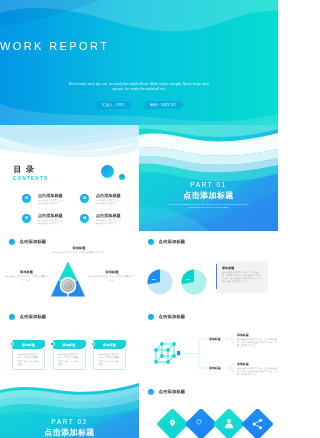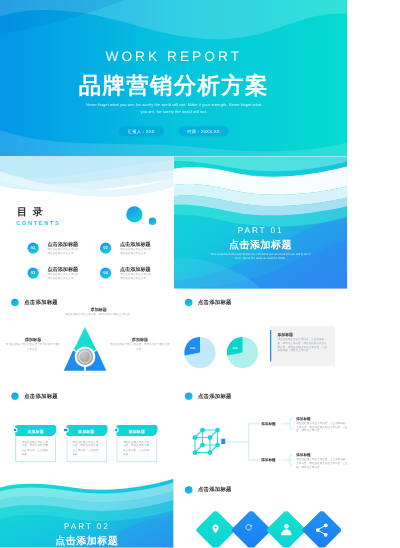--- a/index.html
+++ b/index.html
@@ -4,21 +4,21 @@
 <style>
   html,body{margin:0;padding:0;}
   body{width:278px;height:438px;background:#ffffff;
        font-family:"Liberation Sans",sans-serif;overflow:hidden;}
   .page{position:relative;width:278px;height:438px;background:#fff;}
   .slide{position:absolute;overflow:hidden;background:#ffffff;}
   .svgfill{position:absolute;left:0;top:0;width:100%;height:100%;display:block;}
 
   
   #cover{left:0;top:0;width:278px;height:125px;}
-  .cv-eyebrow{position:absolute;left:0;right:0;top:40px;text-align:center;
+  .cv-eyebrow{position:absolute;left:0;right:0;top:40px;text-align:left;
       color:#ffffff;font-size:11px;letter-spacing:2.4px;font-weight:400;}
   .cv-title{position:absolute;left:0;right:0;top:56px;text-align:center;
       color:#ffffff;font-size:18px;letter-spacing:1px;font-weight:700;}
   .cv-sub{position:absolute;left:0;right:0;text-align:center;color:#e4f7fb;
       font-size:3.1px;letter-spacing:.1px;line-height:4.6px;}
   .cv-sub1{top:82px;}
   .cv-sub2{top:86.5px;}
   .cv-tags{position:absolute;left:0;right:0;top:101px;display:flex;
       justify-content:center;gap:12px;}
   .cv-tag{font-size:3.4px;color:#ffffff;border-radius:8px;padding:2.2px 7px;
@@ -118,21 +118,20 @@
       </defs>
       <rect x="0" y="0" width="278" height="125" fill="url(#gBase)"></rect>
 
       <path d="M0,0 L278,0 L278,11 C252,9 232,20 208,27 C176,36 140,30 104,19 C66,8 30,4 0,13 Z" fill="#ffffff" opacity="0.18"></path>
 
       <path d="M0,0 L100,0 C74,10 46,18 22,23 C14,25 6,26 0,26 Z" fill="#0071C8" opacity="0.18"></path>
 
       <path d="M0,104 C44,120 104,112 160,118 C208,123 246,122 278,114 L278,125 L0,125 Z" fill="#ffffff" opacity="0.14"></path>
     </svg>
     <div class="cv-eyebrow">WORK REPORT</div>
-    <div class="cv-title">品牌营销分析方案</div>
     <div class="cv-sub cv-sub1">Never forget what you are, for surely the world will not. Make it your strength. Never forget what</div>
     <div class="cv-sub cv-sub2">you are, for surely the world will not.</div>
     <div class="cv-tags">
       <span class="cv-tag a">汇报人：XXX</span>
       <span class="cv-tag b">时间：20XX.XX</span>
     </div>
   </div>
 
   <div class="slide" id="contents">
     <svg class="svgfill" viewBox="0 0 139 106" preserveAspectRatio="none">

